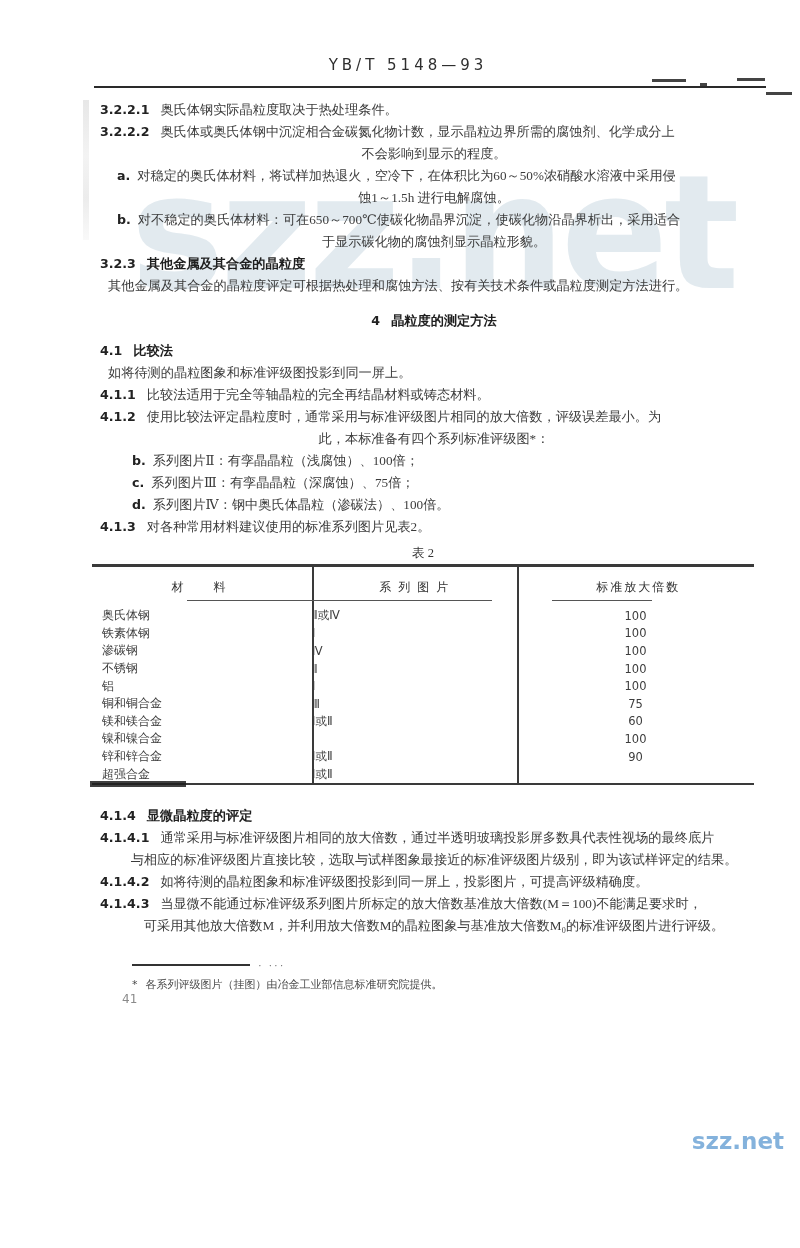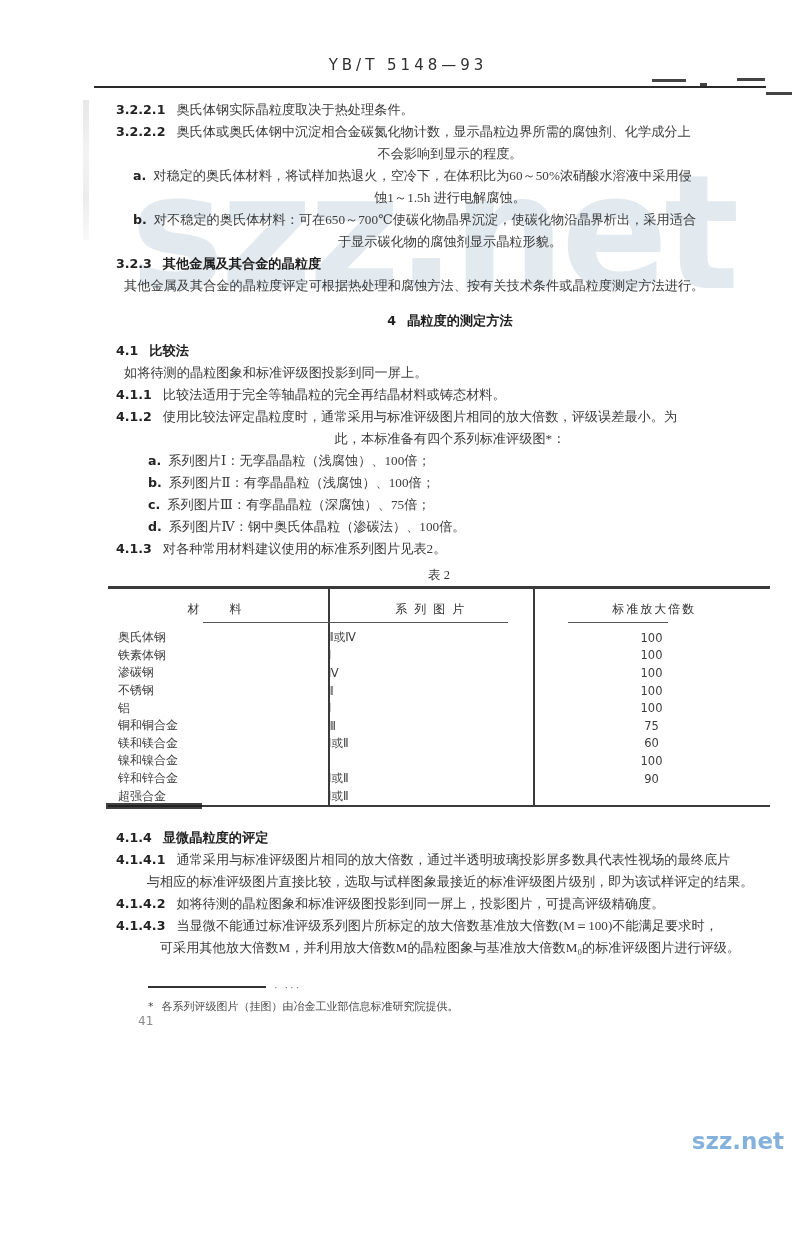--- a/index.html
+++ b/index.html
@@ -14,21 +14,21 @@
              color:rgba(110,164,214,0.85);}
   
   .hdr{position:absolute;top:56px;left:0;width:100%;text-align:center;z-index:2;
        font-family:"DejaVu Sans",sans-serif;font-size:15px;letter-spacing:4px;color:#2e2e2e;
        filter:blur(0.4px);padding-left:8px;}
   .hdr-rule{position:absolute;top:86px;left:94px;width:672px;height:2px;background:#2a2a2a;z-index:2;}
   .art{position:absolute;background:#444;z-index:2;}
   .edge-smudge{position:absolute;left:83px;top:100px;width:6px;height:140px;z-index:1;
                background:linear-gradient(#bbb,#ddd 40%,#c9c9c9 70%,#eee);opacity:.35;}
   
-  .content{position:absolute;left:100px;top:99px;width:700px;z-index:2;filter:blur(0.45px);}
+  .content{position:absolute;left:84px;top:99px;width:700px;z-index:2;filter:blur(0.45px);}
   .ln{font-size:13.2px;line-height:22px;white-space:nowrap;color:#3b3b3b;}
   .ln .num{font-weight:bold;color:#222;margin-right:11px;font-family:"DejaVu Sans",sans-serif;font-size:12.6px;}
   .ln .num.small-gap{margin-right:7px;}
   .i0{margin-left:0;text-align:center;}
   .i1{margin-left:16px;}
   .i1b{margin-left:24px;}
   .i2{margin-left:33px;}
   .i3{margin-left:48px;}
   .hd{font-weight:bold;color:#1f1f1f;}
   .sec-gap{margin-top:13px;margin-bottom:0;}
@@ -86,21 +86,20 @@
     <div class="ln i0"><span>于显示碳化物的腐蚀剂显示晶粒形貌。</span></div>
     <div class="ln i1"><span class="num">3.2.3</span><span class="hd">其他金属及其合金的晶粒度</span></div>
     <div class="ln i1b"><span>其他金属及其合金的晶粒度评定可根据热处理和腐蚀方法、按有关技术条件或晶粒度测定方法进行。</span></div>
 
     <div class="ln i0 sec-gap"><span class="num">4</span><span class="hd">晶粒度的测定方法</span></div>
     <div class="ln i1 sub-gap"><span class="num">4.1</span><span class="hd">比较法</span></div>
     <div class="ln i1b"><span>如将待测的晶粒图象和标准评级图投影到同一屏上。</span></div>
     <div class="ln i1"><span class="num">4.1.1</span><span>比较法适用于完全等轴晶粒的完全再结晶材料或铸态材料。</span></div>
     <div class="ln i1"><span class="num">4.1.2</span><span>使用比较法评定晶粒度时，通常采用与标准评级图片相同的放大倍数，评级误差最小。为</span></div>
     <div class="ln i0"><span>此，本标准备有四个系列标准评级图*：</span></div>
-    <div class="ln i3"><span class="num small-gap">a.</span><span>系列图片Ⅰ：无孪晶晶粒（浅腐蚀）、100倍；</span></div>
     <div class="ln i3"><span class="num small-gap">b.</span><span>系列图片Ⅱ：有孪晶晶粒（浅腐蚀）、100倍；</span></div>
     <div class="ln i3"><span class="num small-gap">c.</span><span>系列图片Ⅲ：有孪晶晶粒（深腐蚀）、75倍；</span></div>
     <div class="ln i3"><span class="num small-gap">d.</span><span>系列图片Ⅳ：钢中奥氏体晶粒（渗碳法）、100倍。</span></div>
     <div class="ln i1"><span class="num">4.1.3</span><span>对各种常用材料建议使用的标准系列图片见表2。</span></div>
 
     <div class="tbl-caption">表 2</div>
     <div class="tbl">
       <div class="tbl-inner">
         <div class="vline v1"></div>
         <div class="vline v2"></div>

